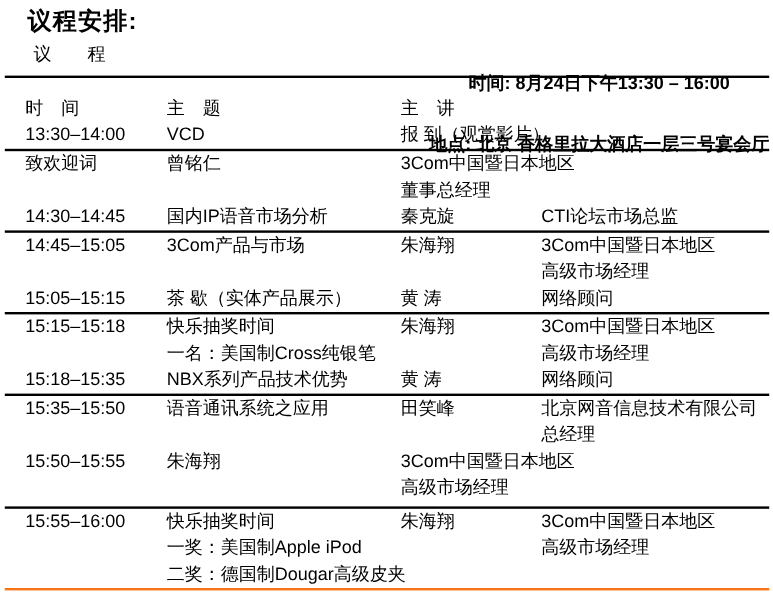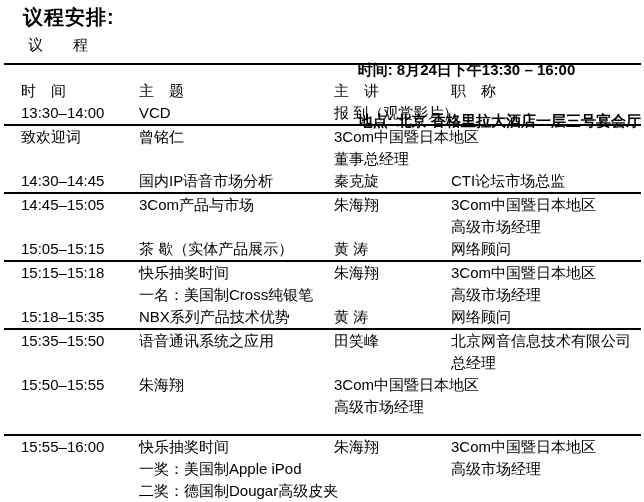--- a/index.html
+++ b/index.html
@@ -28,36 +28,36 @@
     font-size: 15px;
     white-space: pre;
   }
   .meta-right {
     position: absolute;
     right: 3px;
     top: 27px;
     font-size: 15px;
     font-weight: 700;
     line-height: 17px;
-    text-align: left;
+    text-align: center;
     white-space: pre;
   }
   .agenda-table {
     position: absolute;
     left: 4px;
     top: 63px;
     width: 637px;
     border-bottom: 2px solid #f97316;
   }
   .block {
     border-top: 2px solid #000;
     padding-left: 17px;
   }
   .block.first { padding-top: 15px; }
-  .block.pad-bottom { padding-bottom: 16px; }
+  .block.pad-bottom { padding-bottom: 4px; }
   .row {
     display: grid;
     grid-template-columns: 118px 195px 117px auto;
     align-items: start;
   }
   .line {
     font-size: 15px;
     line-height: 22px;
     white-space: pre;
   }
@@ -80,23 +80,20 @@
         <div class="row">
           <div class="cell">
             <div class="line">时　间</div>
           </div>
           <div class="cell">
             <div class="line">主　题</div>
           </div>
           <div class="cell">
             <div class="line">主　讲</div>
           </div>
-          <div class="cell">
-            <div class="line">职　称</div>
-          </div>
         </div>
         <div class="row">
           <div class="cell">
             <div class="line">13:30–14:00</div>
           </div>
           <div class="cell">
             <div class="line">VCD</div>
           </div>
           <div class="cell">
             <div class="line">报 到（观赏影片）</div>

